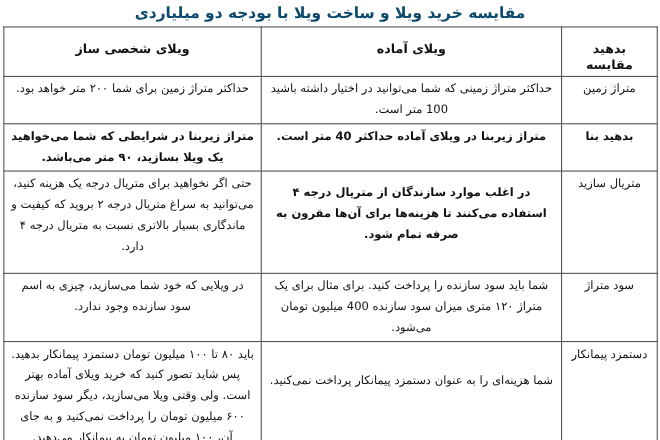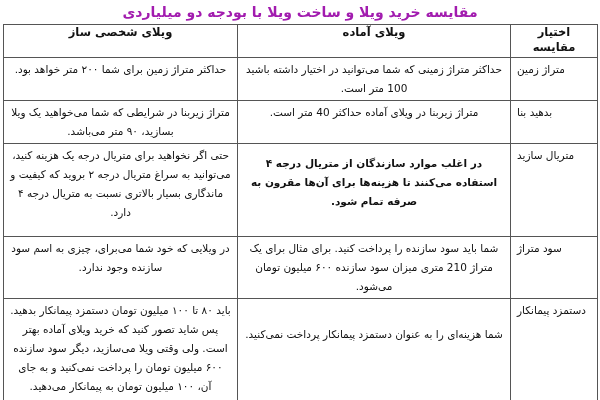--- a/index.html
+++ b/index.html
@@ -18,21 +18,21 @@
     .title {
       position: absolute;
       top: 2px;
       left: 0;
       width: 600px;
       text-align: center;
       direction: rtl;
       font-size: 14px;
       font-weight: bold;
       line-height: 20px;
-      color: #a21caf;
+      color: #0c4a6e;
     }
     table.cmp {
       position: absolute;
       top: 24px;
       left: 3px;
       width: 594px;
       border-collapse: collapse;
       direction: rtl;
       table-layout: fixed;
     }
@@ -42,53 +42,53 @@
       padding: 2px 6px;
       font-size: 10.5px;
       line-height: 19px;
     }
     table.cmp th {
       font-weight: bold;
       font-size: 11.5px;
       text-align: center;
       height: 15px;
       line-height: 15px;
-      padding-top: 0;
+      padding-top: 12px;
       padding-bottom: 2px;
     }
     th.c1 { text-align: right; }
     td.crit {
-      text-align: left;
+      text-align: center;
       padding-right: 8px;
     }
     td.ready, td.self {
       text-align: center;
     }
     tr.r1 td { height: 34px; }
-    tr.r2 td { height: 37px; }
+    tr.r2 td { height: 37px; font-weight: bold; }
     tr.r3 td { height: 80px; }
     tr.r4 td { height: 52px; }
     tr.r5 td { height: 127px; }
     td.ready.r3 { padding-top: 10px; font-weight: bold; }
     td.ready.r5 { padding-top: 26px; }
   </style>
 </head>
 <body>
 
 <div class="title">مقایسه خرید ویلا و ساخت ویلا با بودجه دو میلیاردی</div>
 
 <table class="cmp">
   <colgroup>
     <col style="width:87px">
     <col style="width:273px">
     <col style="width:234px">
   </colgroup>
   <thead>
     <tr>
-      <th class="c1">اختیار مقایسه</th>
+      <th class="c1">بدهید مقایسه</th>
       <th>ویلای آماده</th>
       <th>ویلای شخصی ساز</th>
     </tr>
   </thead>
   <tbody>
     <tr class="r1">
       <td class="crit">متراژ زمین</td>
       <td class="ready">حداکثر متراژ زمینی که شما می‌توانید در اختیار داشته باشید 100 متر است.</td>
       <td class="self">حداکثر متراژ زمین برای شما ۲۰۰ متر خواهد بود.</td>
     </tr>
@@ -97,22 +97,22 @@
       <td class="ready">متراژ زیربنا در ویلای آماده حداکثر 40 متر است.</td>
       <td class="self">متراژ زیربنا در شرایطی که شما می‌خواهید یک ویلا بسازید، ۹۰ متر می‌باشد.</td>
     </tr>
     <tr class="r3">
       <td class="crit">متریال سازید</td>
       <td class="ready r3">در اغلب موارد سازندگان از متریال درجه ۴ استفاده می‌کنند تا هزینه‌ها برای آن‌ها مقرون به صرفه تمام شود.</td>
       <td class="self">حتی اگر نخواهید برای متریال درجه یک هزینه کنید، می‌توانید به سراغ متریال درجه ۲ بروید که کیفیت و ماندگاری بسیار بالاتری نسبت به متریال درجه ۴ دارد.</td>
     </tr>
     <tr class="r4">
       <td class="crit">سود متراژ</td>
-      <td class="ready">شما باید سود سازنده را پرداخت کنید. برای مثال برای یک متراژ 210 متری میزان سود سازنده ۶۰۰ میلیون تومان می‌شود.</td>
-      <td class="self">در ویلایی که خود شما می‌برای، چیزی به اسم سود سازنده وجود ندارد.</td>
+      <td class="ready">شما باید سود سازنده را پرداخت کنید. برای مثال برای یک متراژ ۱۲۰ متری میزان سود سازنده 400 میلیون تومان می‌شود.</td>
+      <td class="self">در ویلایی که خود شما می‌سازید، چیزی به اسم سود سازنده وجود ندارد.</td>
     </tr>
     <tr class="r5">
       <td class="crit">دستمزد پیمانکار</td>
       <td class="ready r5">شما هزینه‌ای را به عنوان دستمزد پیمانکار پرداخت نمی‌کنید.</td>
       <td class="self">باید ۸۰ تا ۱۰۰ میلیون تومان دستمزد پیمانکار بدهید. پس شاید تصور کنید که خرید ویلای آماده بهتر است. ولی وقتی ویلا می‌سازید، دیگر سود سازنده ۶۰۰ میلیون تومان را پرداخت نمی‌کنید و به جای آن، ۱۰۰ میلیون تومان به پیمانکار می‌دهید.</td>
     </tr>
   </tbody>
 </table>
 
 </body></html>

